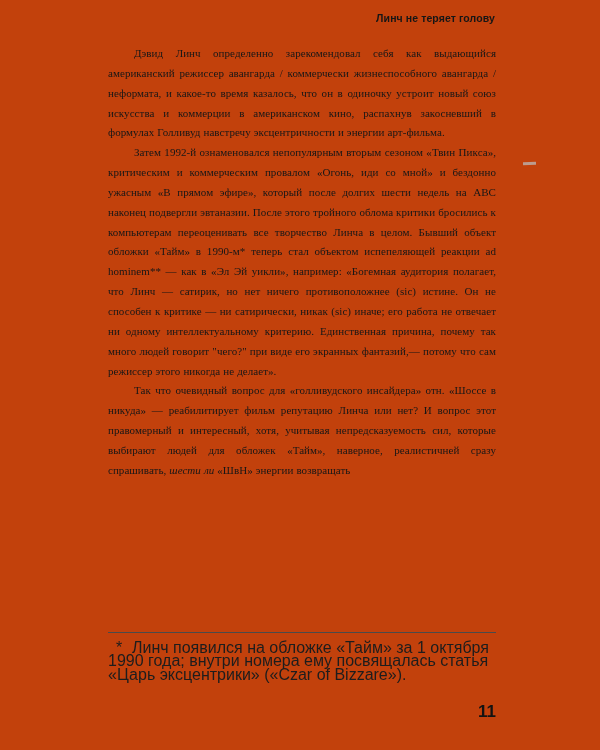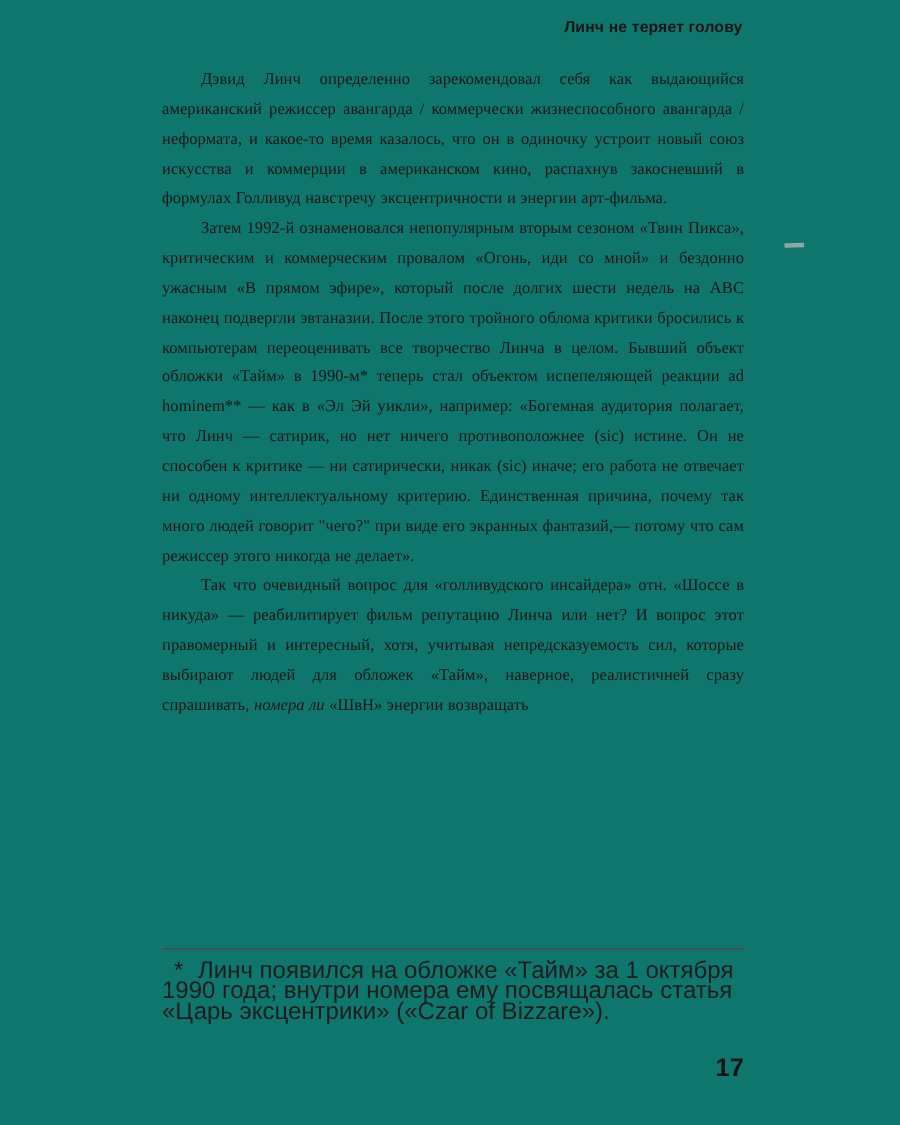--- a/index.html
+++ b/index.html
@@ -4,21 +4,21 @@
 <style>
   html, body {
     margin: 0;
     padding: 0;
     background: #ffffff;
   }
   .page {
     position: relative;
     width: 600px;
     height: 750px;
-    background: #0f766e;
+    background: #c2410c;
     overflow: hidden;
     font-family: "Liberation Serif", "DejaVu Serif", serif;
     color: #1a1a1a;
   }
 
   
   .running-head {
     position: absolute;
     left: 108px;
     top: 12px;
@@ -116,28 +116,28 @@
 <div class="page">
 
   <div class="running-head">Линч не теряет голову</div>
 
   <div class="body-block">
 
     <p class="para first">Дэвид Линч определенно зарекомендовал себя как выдающийся американский режиссер авангарда / коммерчески жизнеспособного авангарда / неформата, и какое-то время казалось, что он в одиночку устроит новый союз искусства и коммерции в американском кино, распахнув закосневший в формулах Голливуд навстречу эксцентричности и энергии арт-фильма.</p>
 
     <p class="para">Затем 1992-й ознаменовался непопулярным вторым сезоном «Твин Пикса», критическим и коммерческим провалом «Огонь, иди со мной» и бездонно ужасным «В прямом эфире», который после долгих шести недель на ABC наконец подвергли эвтаназии. После этого тройного облома критики бросились к компьютерам переоценивать все творчество Линча в целом. Бывший объект обложки «Тайм» в 1990-м* теперь стал объектом испепеляющей реакции ad hominem** — как в «Эл Эй уикли», например: «Богемная аудитория полагает, что Линч — сатирик, но нет ничего противоположнее (sic) истине. Он не способен к критике — ни сатирически, никак (sic) иначе; его работа не отвечает ни одному интеллектуальному критерию. Единственная причина, почему так много людей говорит "чего?" при виде его экранных фантазий,— потому что сам режиссер этого никогда не делает».</p>
 
-    <p class="para"><span>Так что очевидный вопрос для «голливудского инсайдера» отн. «Шоссе в никуда» — реабилитирует фильм репутацию Линча или нет? И вопрос этот правомерный и интересный, хотя, учитывая непредсказуемость сил, которые выбирают людей для обложек «Тайм», наверное, реалистичней сразу спрашивать, </span><em>номера ли</em><span> «ШвН» энергии возвращать</span></p>
+    <p class="para"><span>Так что очевидный вопрос для «голливудского инсайдера» отн. «Шоссе в никуда» — реабилитирует фильм репутацию Линча или нет? И вопрос этот правомерный и интересный, хотя, учитывая непредсказуемость сил, которые выбирают людей для обложек «Тайм», наверное, реалистичней сразу спрашивать, </span><em>шести ли</em><span> «ШвН» энергии возвращать</span></p>
 
   </div>
 
   <div class="scan-mark"></div>
 
   <div class="footnote-rule"></div>
 
   <div class="footnotes">
     <p class="footnote"><span class="fn-mark single">*</span><span>Линч появился на обложке «Тайм» за 1 октября 1990 года; внутри номера ему посвящалась статья «Царь эксцентрики» («Czar of Bizzare»).</span></p>
 
   </div>
 
-  <div class="folio">17</div>
+  <div class="folio">11</div>
 
 </div>
 
 </body></html>

